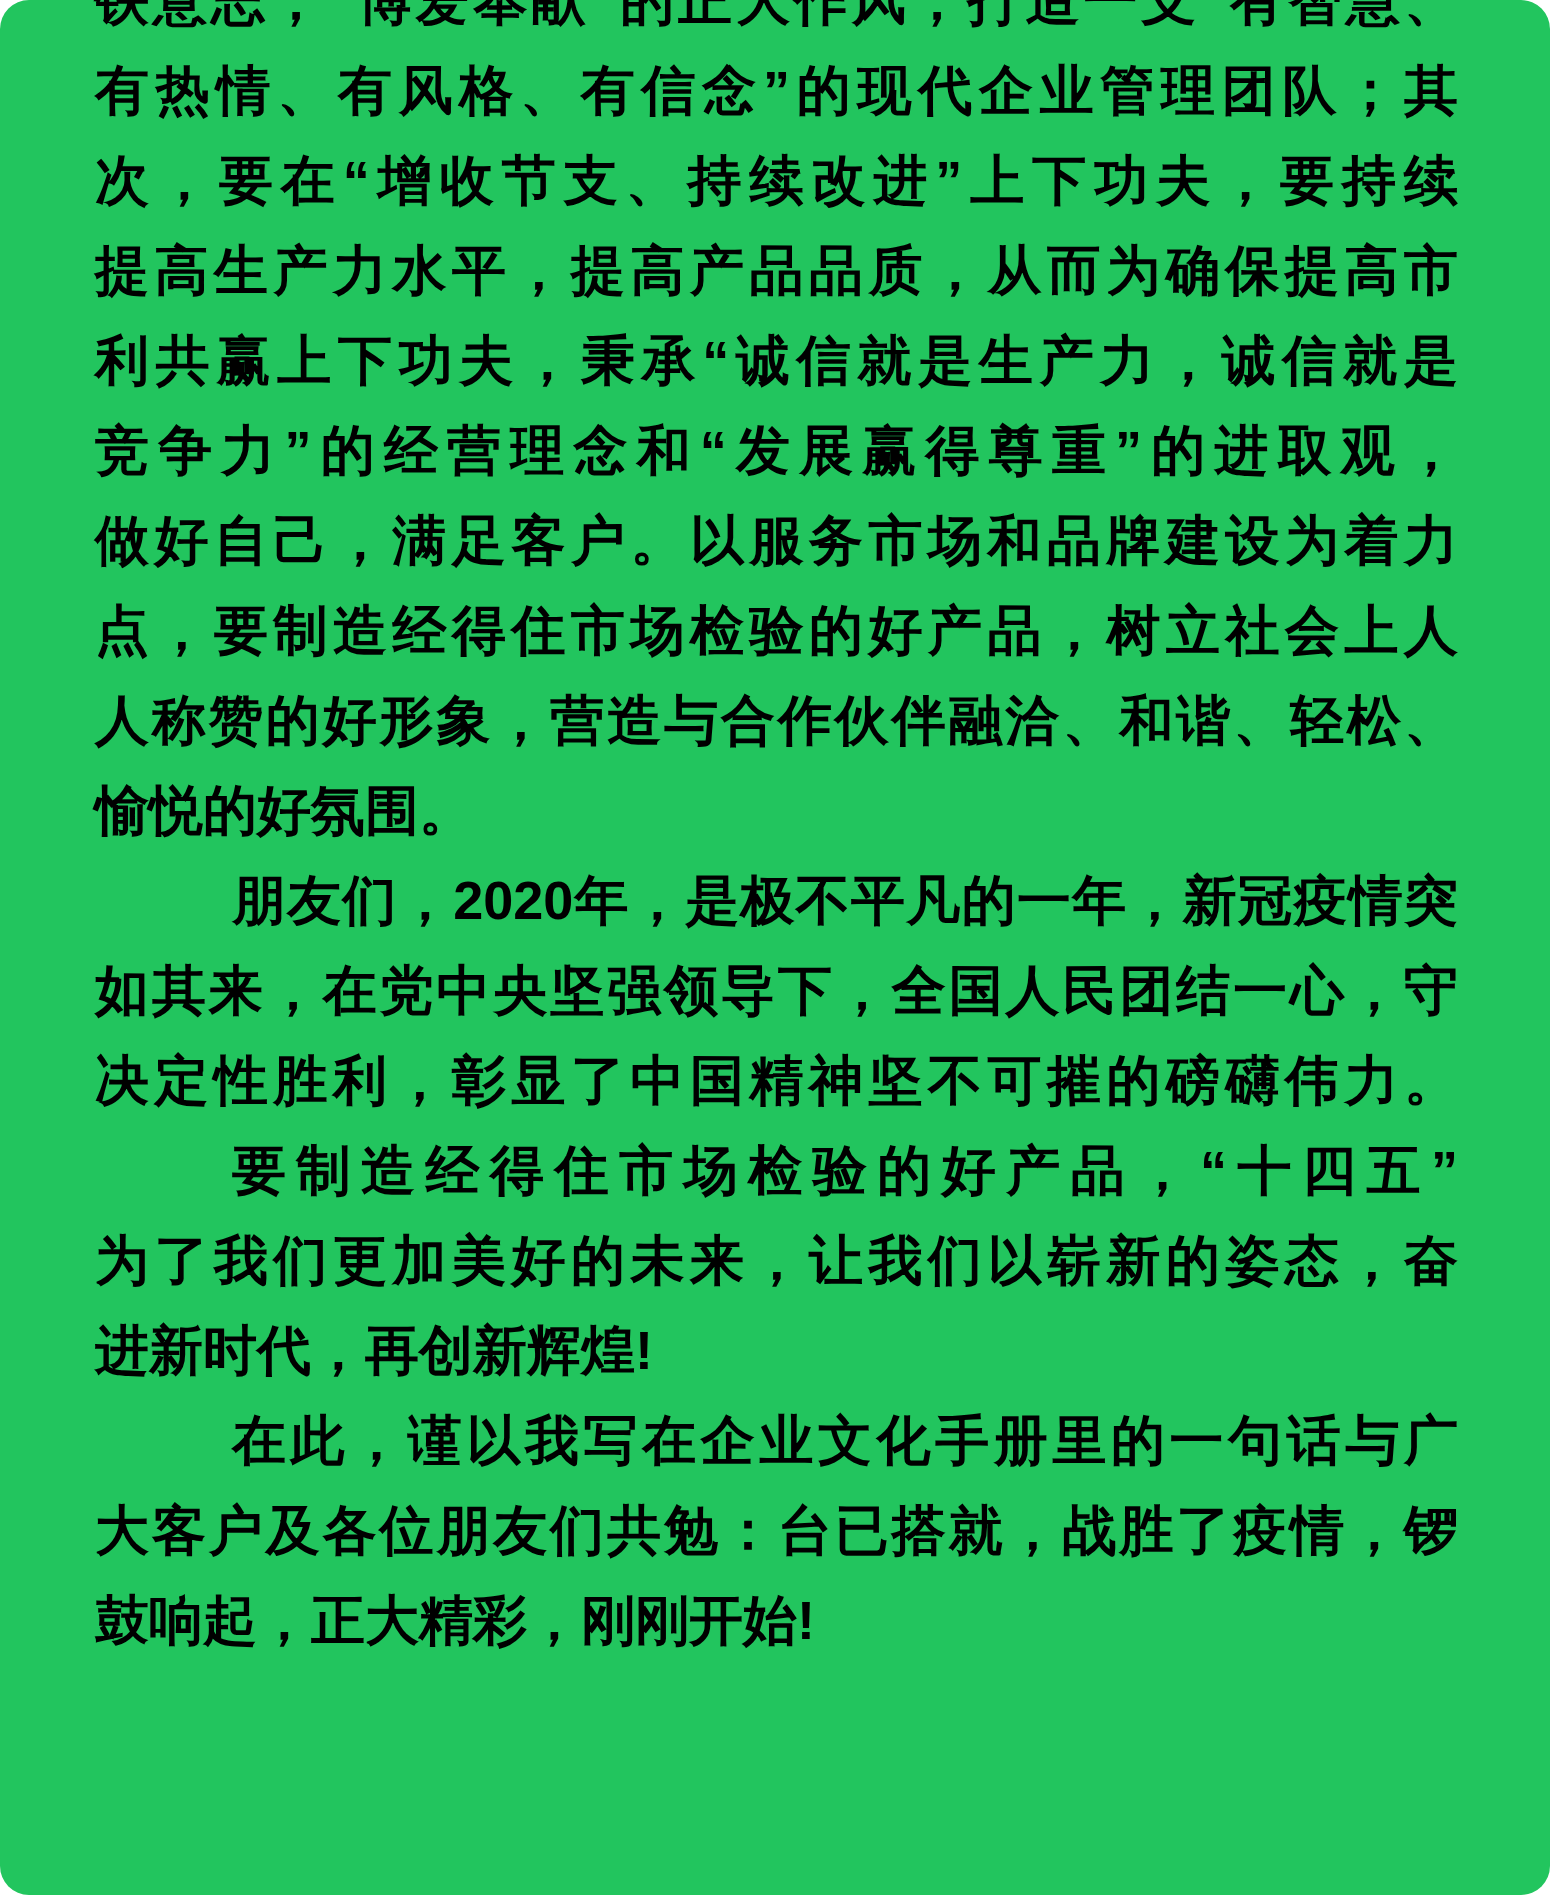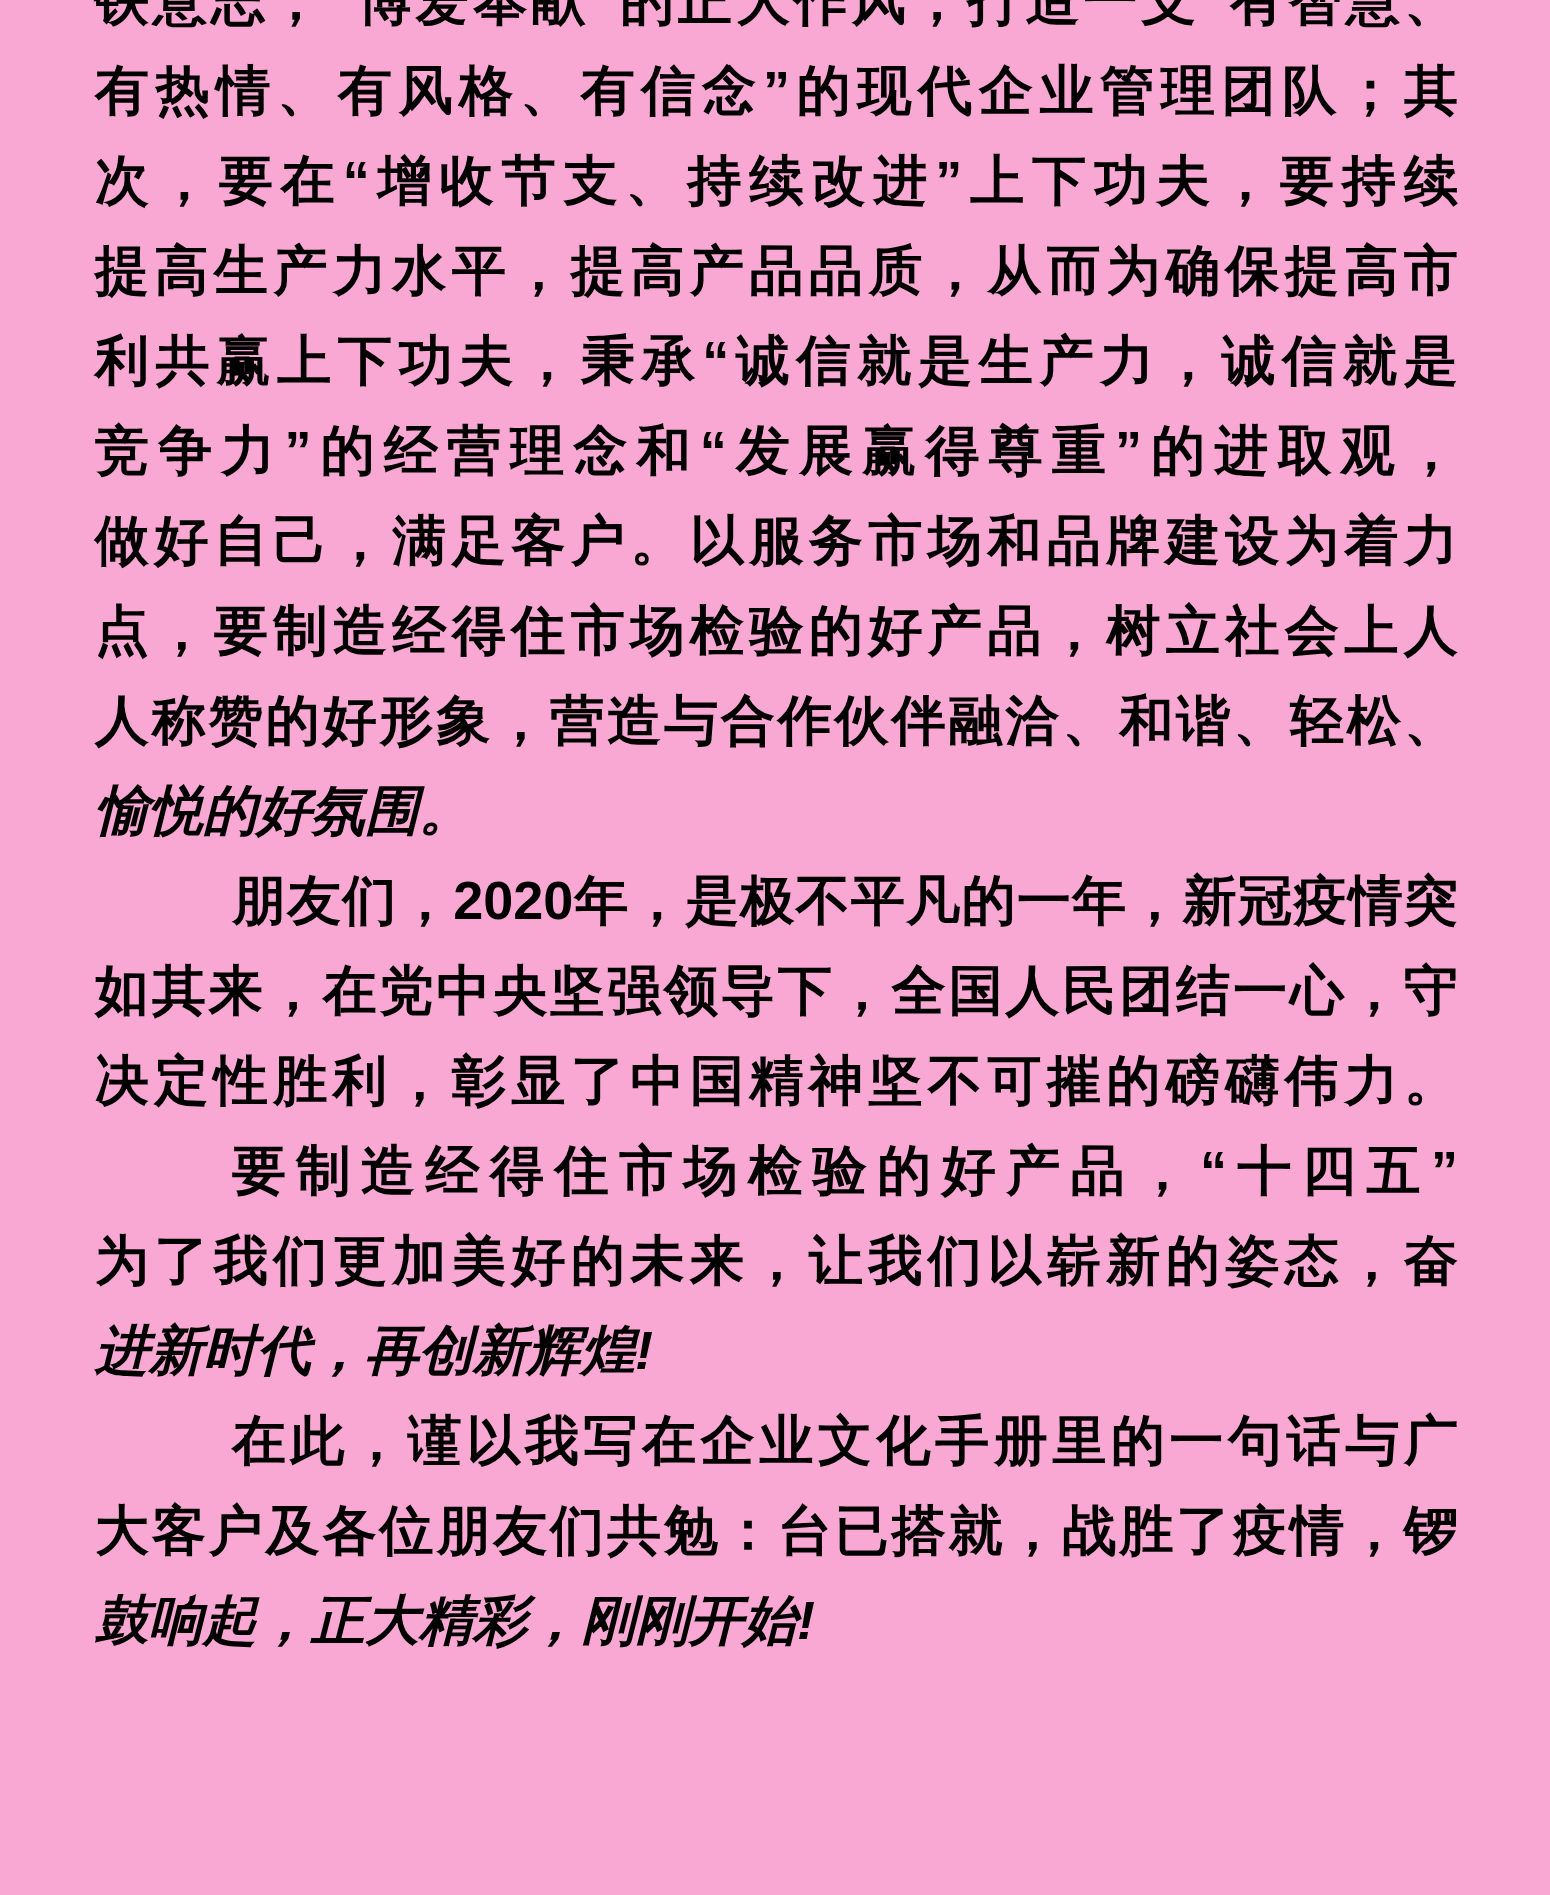--- a/index.html
+++ b/index.html
@@ -4,23 +4,24 @@
 <style>
   html, body {
     margin: 0;
     padding: 0;
     background: #ffffff;
   }
   .page {
     position: relative;
     width: 1550px;
     height: 1895px;
-    background: #f9a8d4;
+    background: #22c55e;
     overflow: hidden;
     font-family: "Liberation Sans", sans-serif;
+    border-radius: 29px;
   }
   .text-block {
     position: absolute;
     left: 95px;
     top: -45px;
     width: 1363px;
   }
   .line {
     height: 90px;
     line-height: 90px;
@@ -29,21 +30,20 @@
     color: #000000;
     letter-spacing: 0;
     text-align: justify;
     text-align-last: justify;
     text-justify: inter-character;
     overflow: visible;
   }
   .line.left {
     text-align: left;
     text-align-last: left;
-    font-style: italic;
   }
   .line.indent {
     text-indent: 137px;
   }
 </style>
 </head>
 <body>
 
 <div class="page">
   <div class="text-block">

